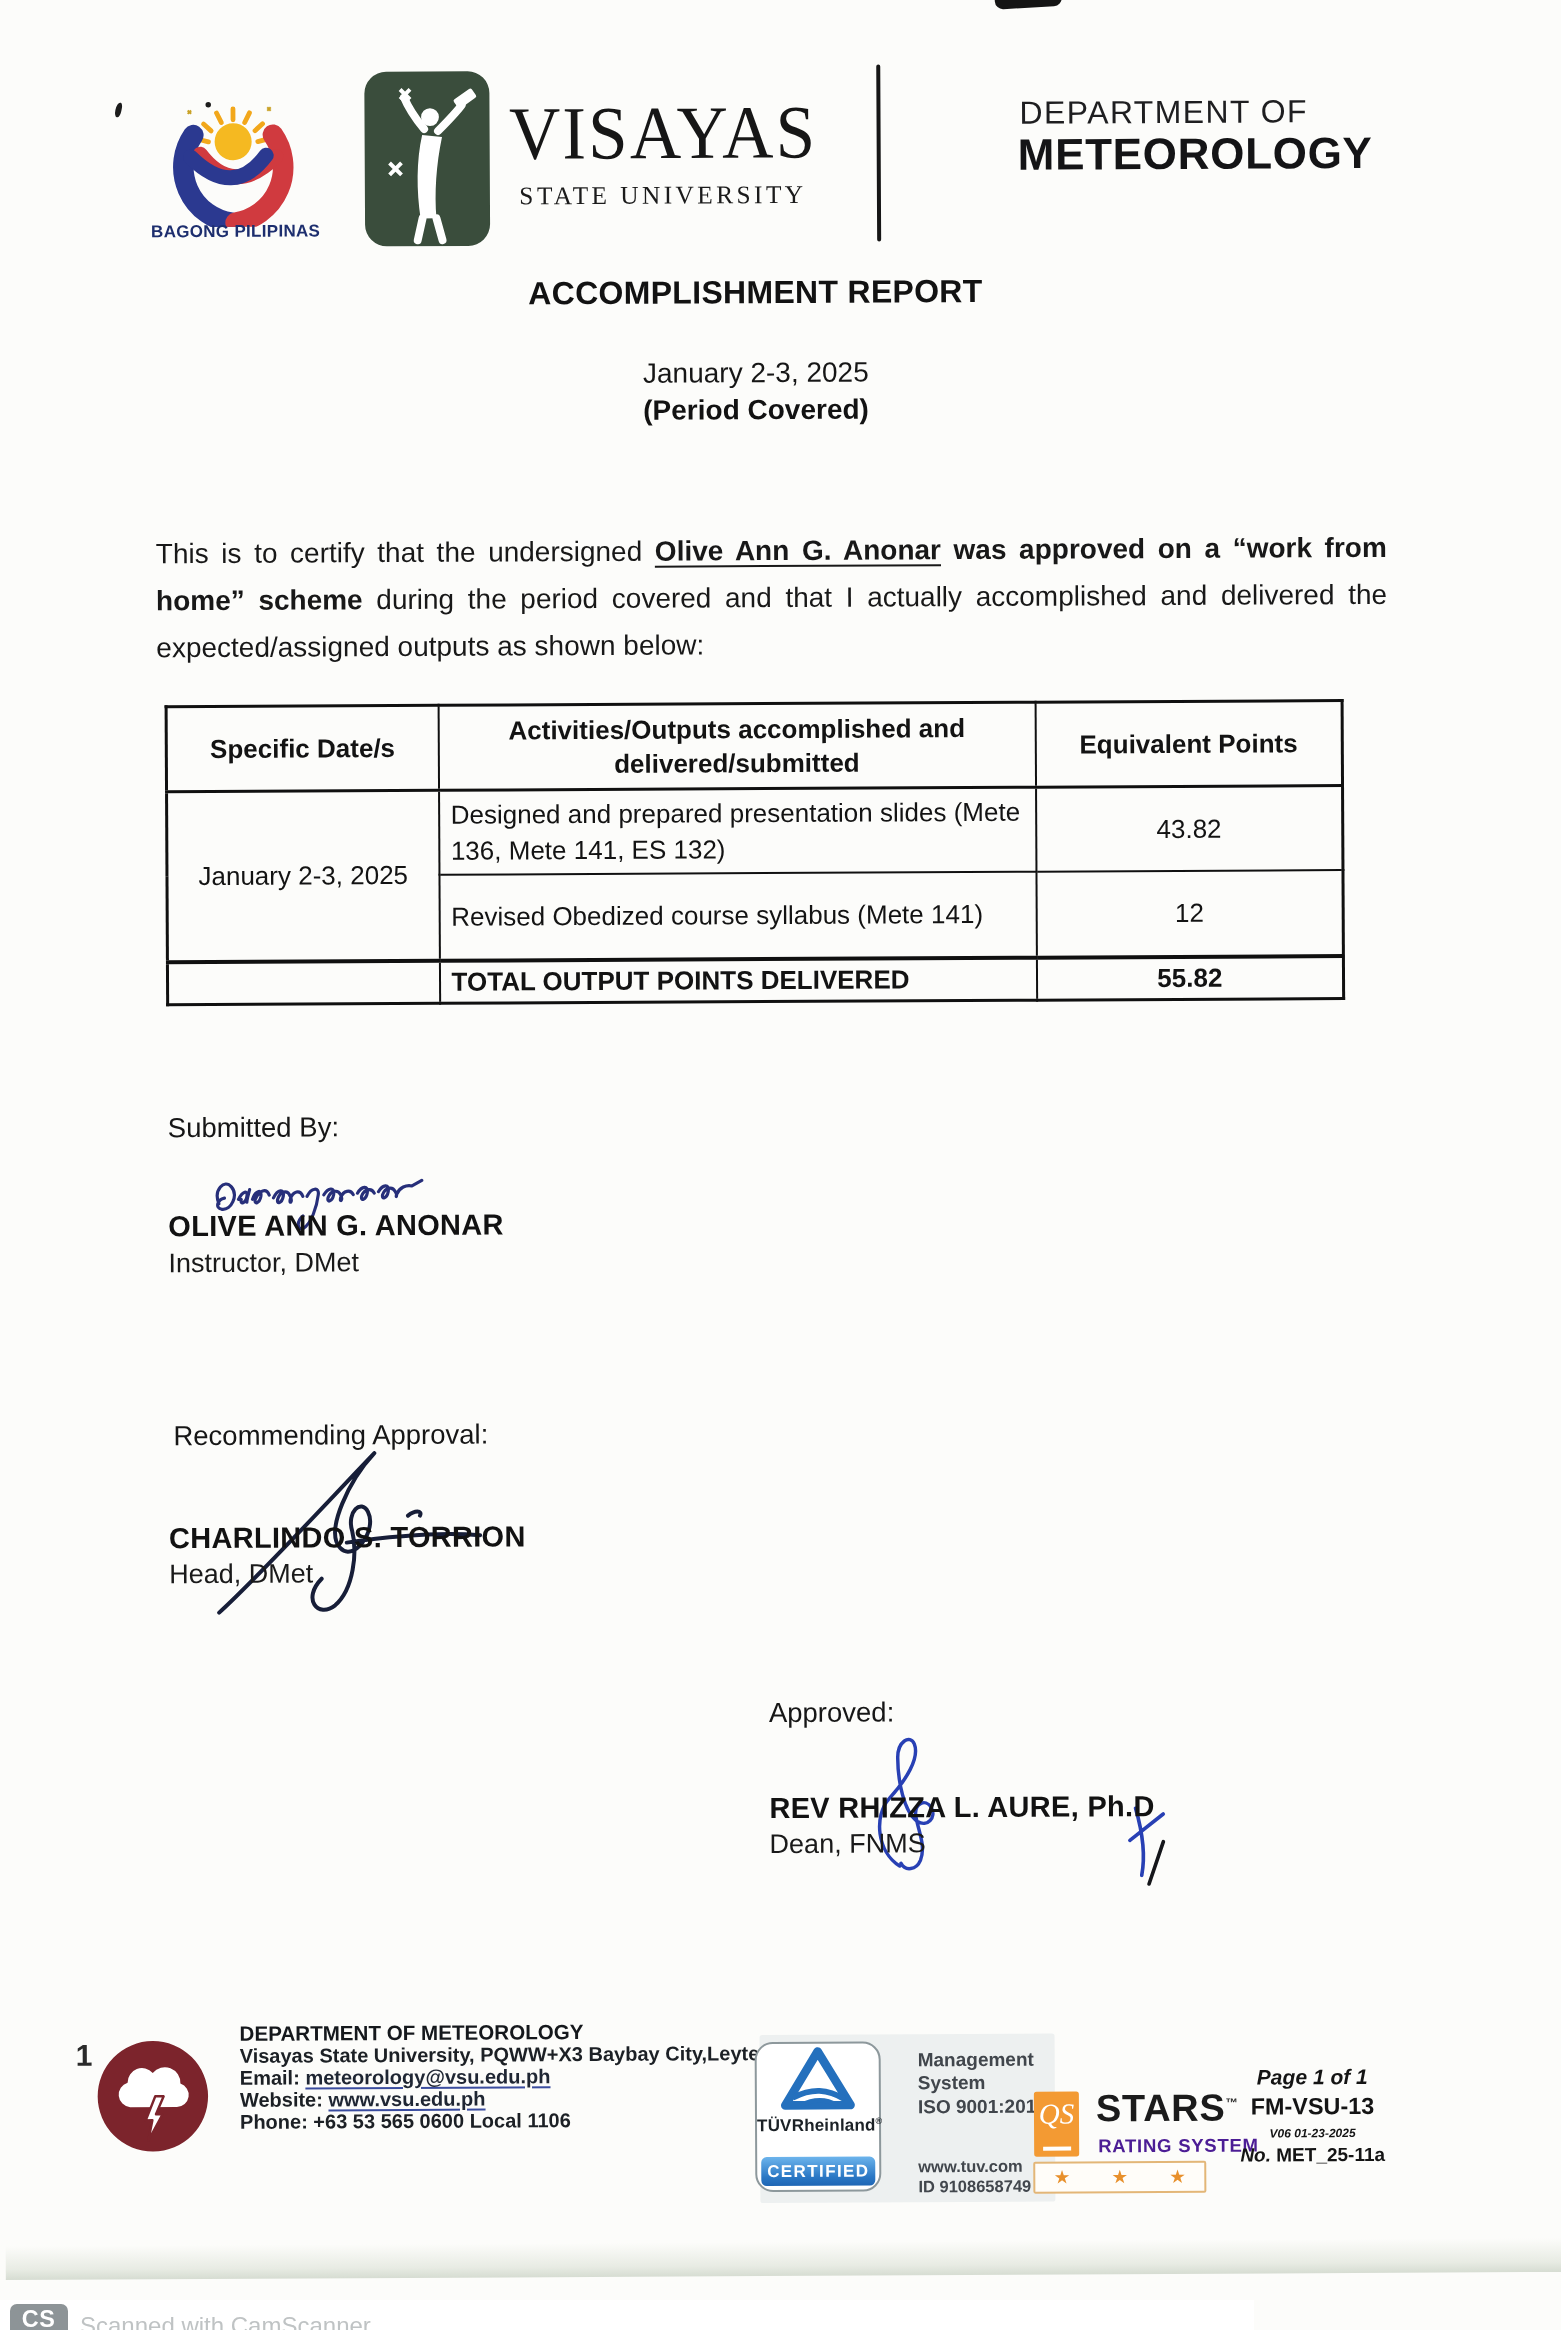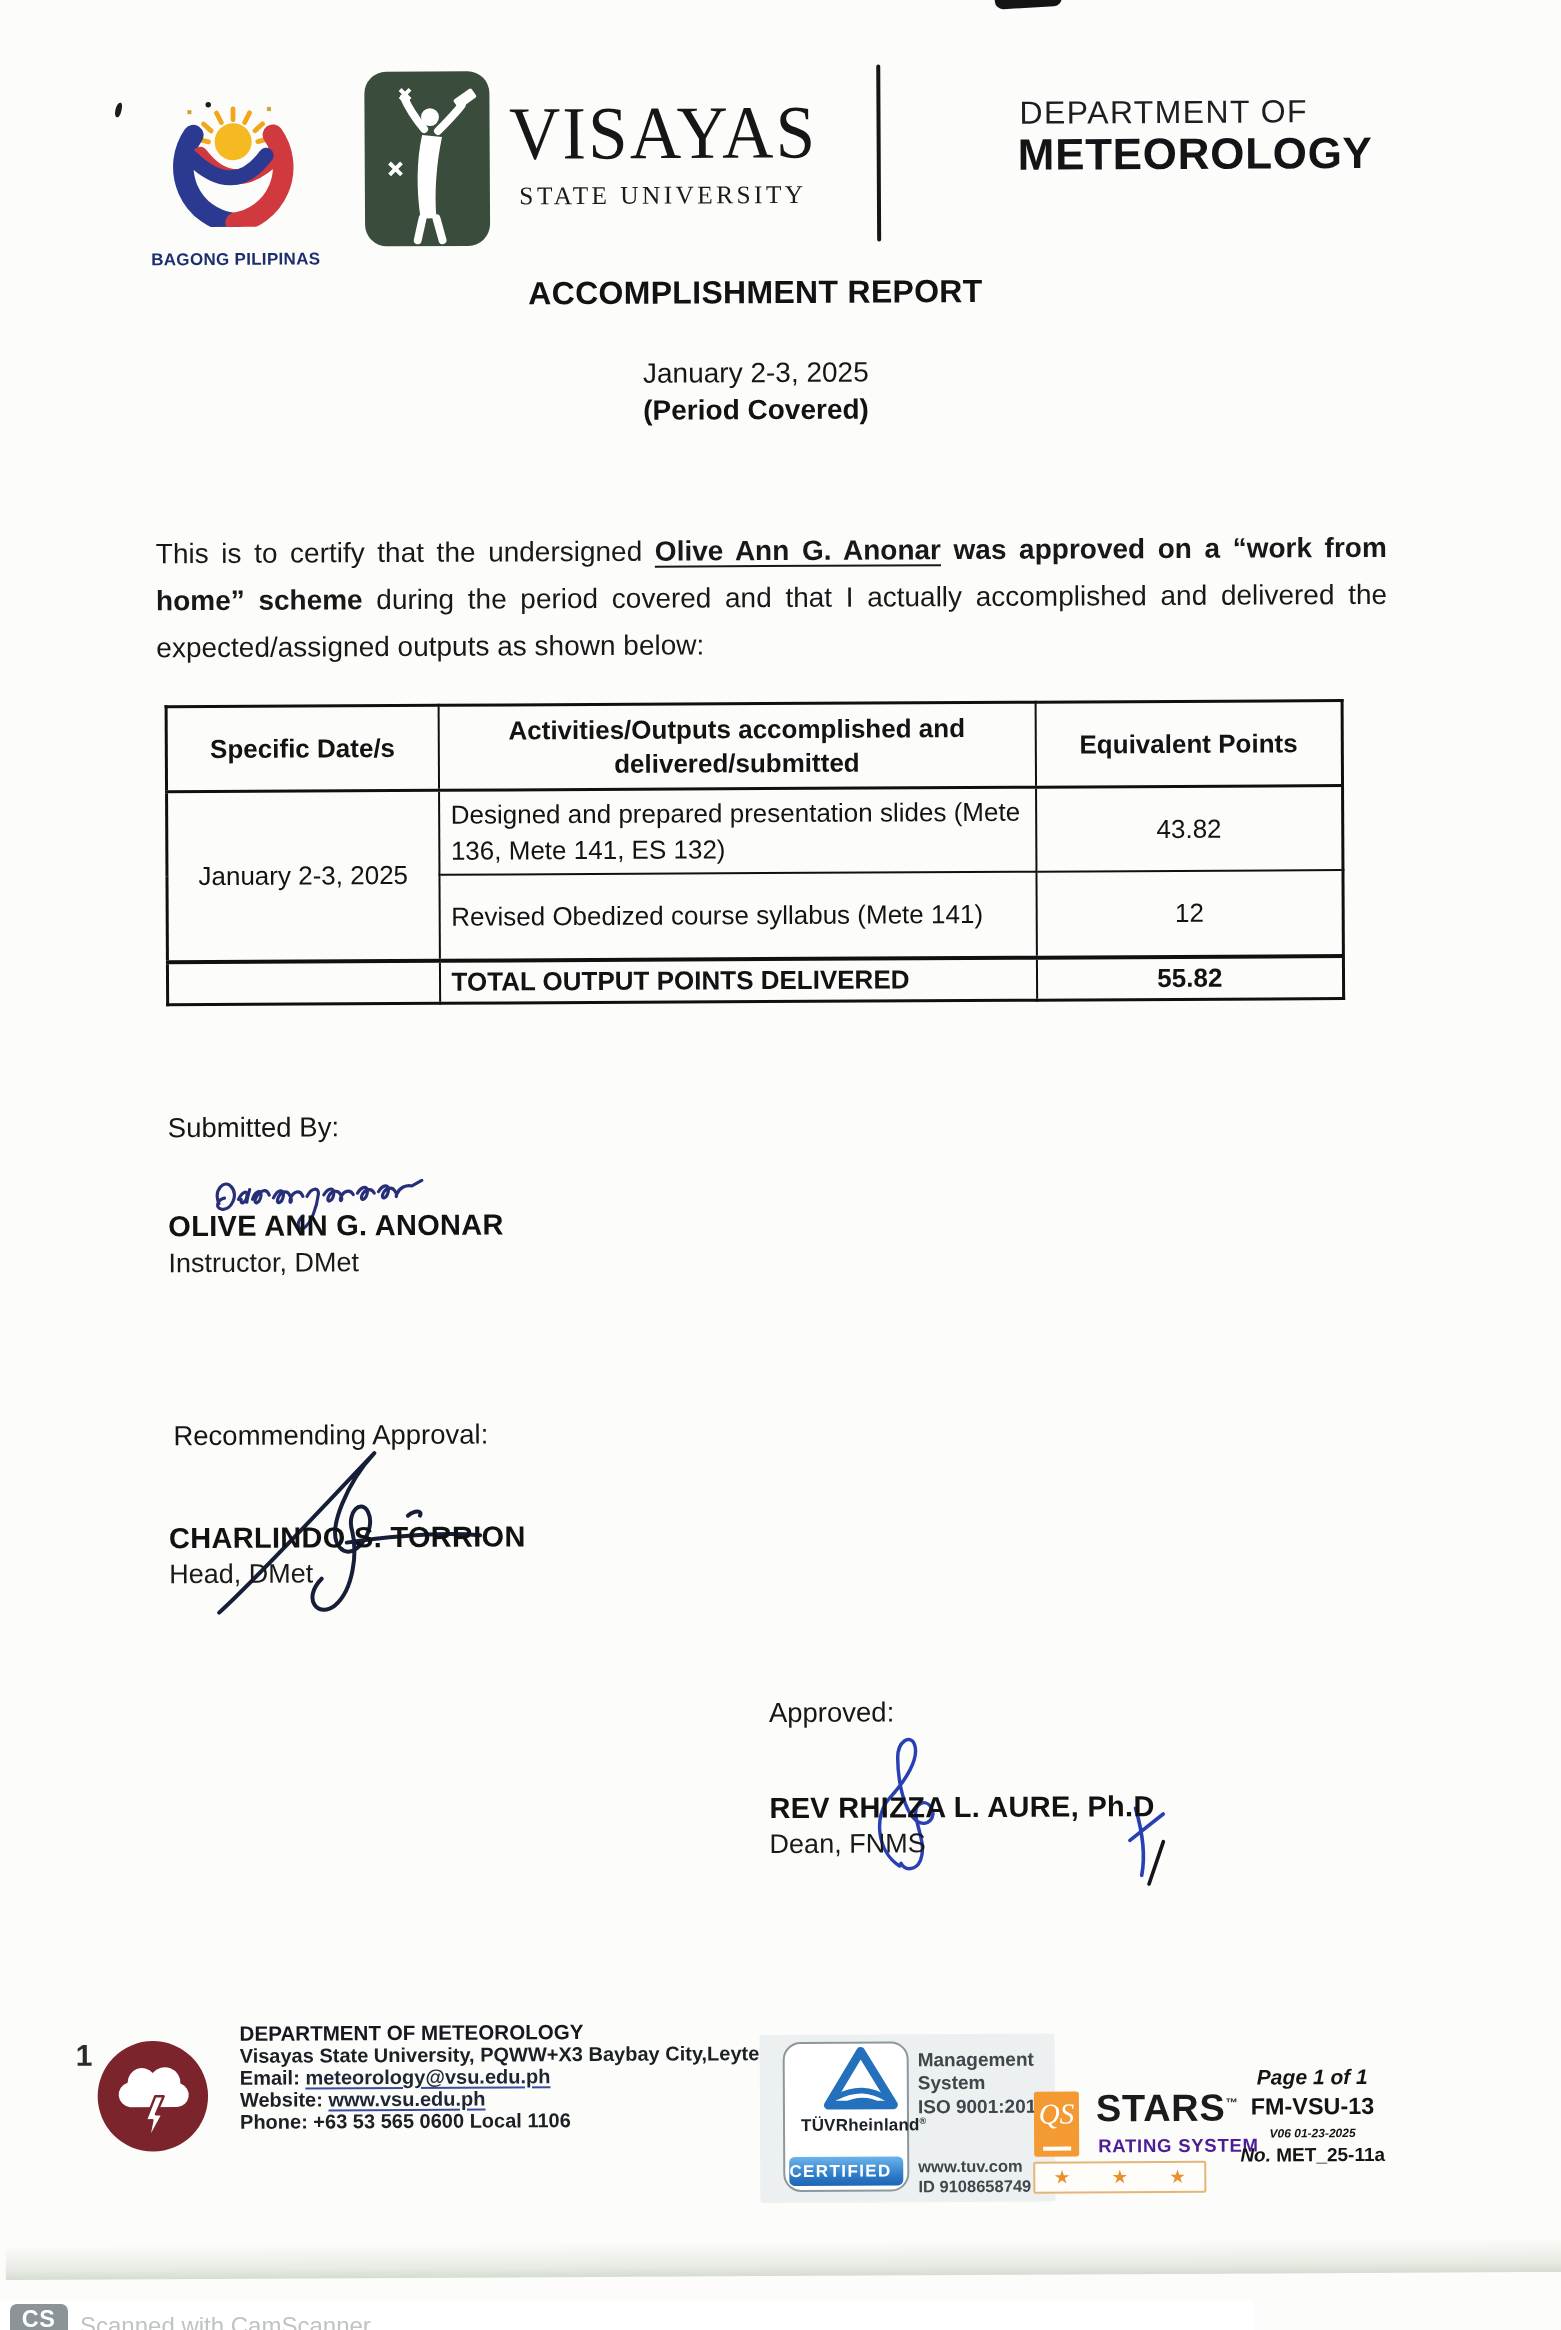--- a/index.html
+++ b/index.html
@@ -5,21 +5,21 @@
   html,body{margin:0;padding:0;background:#e9e9e9;}
   .page{
     position:relative;width:1561px;height:2330px;background:#fcfcfa;overflow:hidden;
     font-family:"Liberation Sans", sans-serif;color:#191919;
   }
   .doc{position:absolute;inset:0;transform:rotate(-0.3deg);}
   .abs{position:absolute;}
 
   
   .bagong-caption{position:absolute;left:153px;top:219px;width:175px;text-align:center;
-    font-size:17px;font-weight:800;color:#1d2e6e;letter-spacing:0.3px;margin-top:28px;}
+    font-size:17px;font-weight:800;color:#1d2e6e;letter-spacing:0.3px;}
   .visayas{position:absolute;left:507px;top:92px;width:323px;text-align:center;
     font-family:"Liberation Serif", serif;font-size:71px;font-weight:500;letter-spacing:2.1px;
     color:#161616;transform:scaleY(1.06);}
   .state-univ{position:absolute;left:510px;top:180px;width:316px;text-align:center;
     font-family:"Liberation Serif", serif;font-size:25.4px;font-weight:500;letter-spacing:3.4px;color:#1b1b1b;}
   .hdr-divider{position:absolute;left:882px;top:65px;width:4.1px;height:177px;background:#161616;border-radius:2.1px;}
   .dept1{position:absolute;left:1025px;top:96px;font-size:32px;font-weight:500;letter-spacing:1.4px;color:#1e1e20;}
   .dept2{position:absolute;left:1023px;top:131px;font-size:44px;font-weight:800;letter-spacing:0.7px;color:#141416;}
 
   
@@ -61,22 +61,22 @@
   .sig-title{font-size:27px;color:#1a1a1a;}
   .sig-svg{position:absolute;pointer-events:none;}
 
   
   .page-numeral{position:absolute;left:71px;top:2035px;font-size:30px;font-weight:700;color:#2a2a2a;}
   .footer-text{position:absolute;left:235px;top:2020px;font-size:20px;line-height:22px;color:#1c2025;font-weight:600;}
   .footer-text .ft-dept{font-weight:800;font-size:20.6px;color:#15181c;}
   .footer-text a,.footer-text .link{color:#1f2633;text-decoration:underline;text-decoration-color:#3a4c9f;
     text-decoration-thickness:2.1px;text-underline-offset:2.7px;}
   .gray-panel{position:absolute;left:755px;top:2035px;width:295px;height:168px;background:#edf0f0;border-radius:2.7px;}
-  .tuv-badge{position:absolute;left:778px;top:2042px;width:126px;height:150px;background:#fff;
-    border:2.7px solid #8d989c;border-radius:18px;box-sizing:border-box;padding-left:16px;}
+  .tuv-badge{position:absolute;left:750px;top:2042px;width:126px;height:150px;background:#fff;
+    border:2.7px solid #8d989c;border-radius:18px;box-sizing:border-box;text-align:center;}
   .tuv-brand{font-size:17px;font-weight:800;color:#1b2126;margin-top:-1.4px;letter-spacing:0.2px;}
   .tuv-brand .reg{font-size:9px;vertical-align:super;}
   .tuv-band{position:absolute;left:4.1px;right:4.1px;bottom:4.1px;height:29px;border-radius:5.5px;
     background:linear-gradient(180deg,#6cb4ec 0%,#2a77c4 70%,#1f66b5 100%);
     color:#fff;font-weight:800;font-size:17px;letter-spacing:1.4px;line-height:29px;}
   .tuv-mgmt{position:absolute;left:913px;top:2049px;font-size:19px;font-weight:800;color:#41464c;line-height:23px;}
   .tuv-iso{position:absolute;left:913px;top:2097px;font-size:19px;font-weight:800;color:#41464c;}
   .tuv-url{position:absolute;left:913px;top:2158px;font-size:16.5px;font-weight:800;color:#42474d;}
   .tuv-id{position:absolute;left:913px;top:2178px;font-size:16.5px;font-weight:800;color:#42474d;}
   .qs-square{position:absolute;left:1029px;top:2093px;width:45px;height:65px;background:#f39a33;border-radius:2.7px;text-align:center;}

